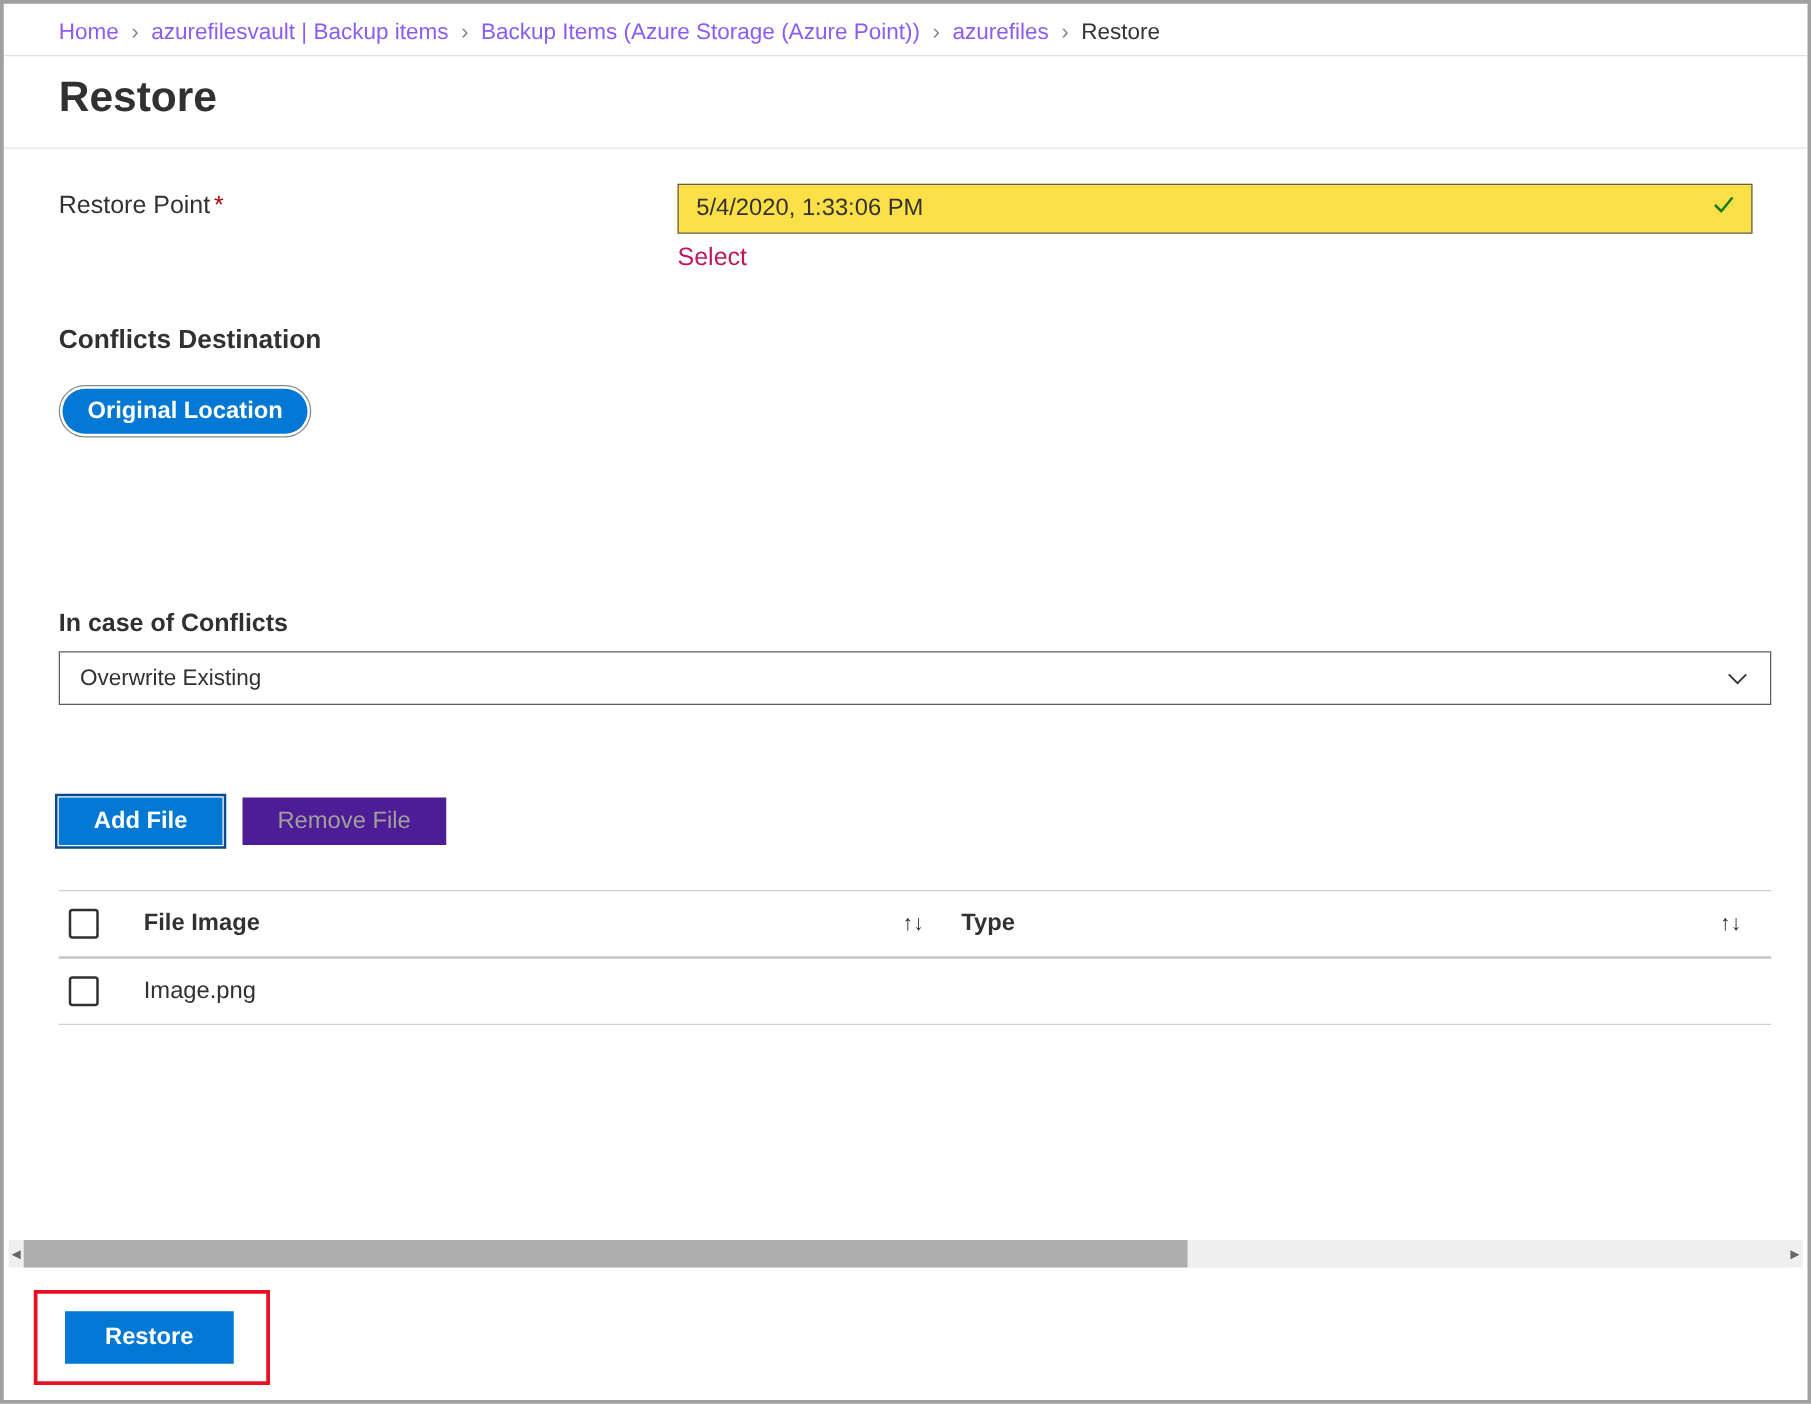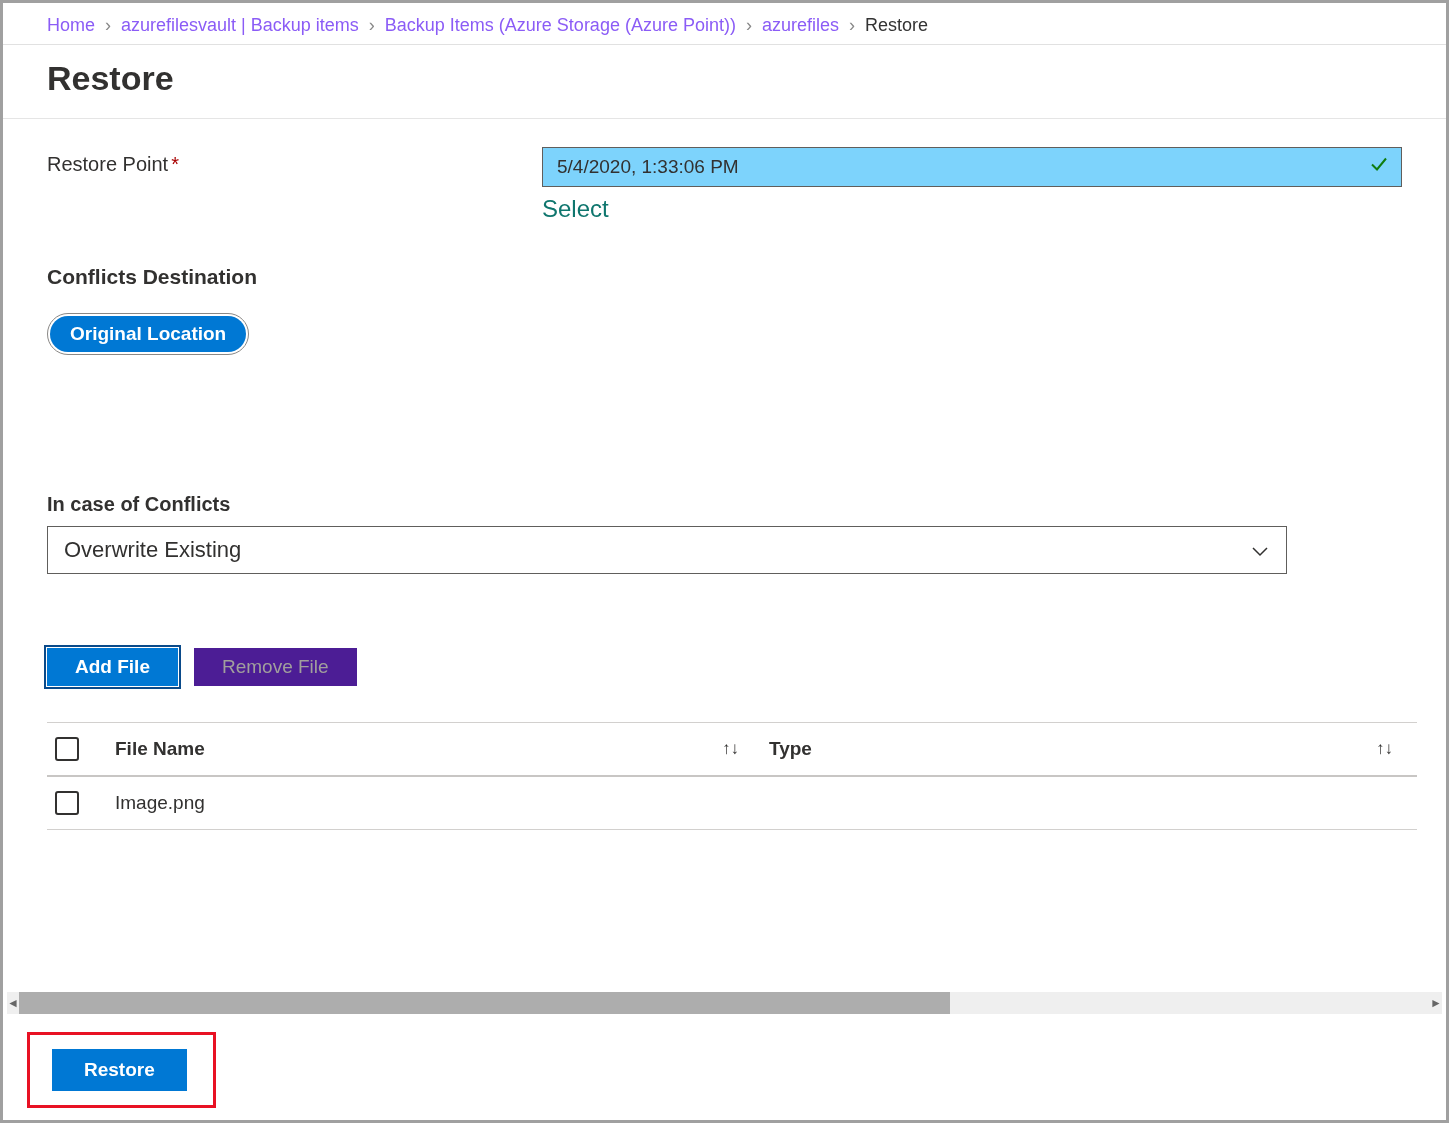--- a/index.html
+++ b/index.html
@@ -45,35 +45,35 @@
     padding-top: 6px;
   }
   .req { color: #a80000; margin-left: 3px; }
   .input-col { flex: 1; max-width: 860px; }
   .textfield {
     position: relative;
     border: 1px solid #605e5c;
     padding: 8px 44px 8px 14px;
     font-size: 19px;
     color: #323130;
-    background: #7dd3fc;
+    background: #fde047;
     width: 100%;
   }
   .check-icon {
     position: absolute;
     right: 12px;
     top: 50%;
     transform: translateY(-50%);
     color: #107c10;
   }
   .select-link {
     display: inline-block;
     margin-top: 8px;
-    color: #0f766e;
-    font-size: 24px;
+    color: #be185d;
+    font-size: 20px;
     text-decoration: none;
   }
   .section-header {
     font-size: 21px;
     font-weight: 600;
     color: #323130;
     margin-top: 42px;
     margin-bottom: 24px;
   }
   .pill-toggle {
@@ -98,22 +98,22 @@
   .conflict-label {
     font-size: 20px;
     font-weight: 600;
     margin-top: 138px;
     margin-bottom: 10px;
   }
   .select-box {
     position: relative;
     border: 1px solid #605e5c;
     padding: 10px 44px 10px 16px;
-    font-size: 22px;
-    width: 1240px;
+    font-size: 18px;
+    width: 1370px;
     max-width: calc(100% - 4px);
   }
   .chevron-down {
     position: absolute;
     right: 18px;
     top: 50%;
     transform: translateY(-50%);
   }
   .file-buttons {
     margin-top: 74px;
@@ -261,21 +261,21 @@
     <button class="btn btn-primary">Add File</button>
     <button class="btn btn-disabled">Remove File</button>
   </div>
 
   <div class="file-table">
     <div class="table-header">
       <div class="col-check">
           <span class="checkbox"></span>
         </div>
       <div class="col-name">
-        <span>File Name</span>
+        <span>File Image</span>
         <span class="sort-icon">↑↓</span>
       </div>
       <div class="col-type">
         <span>Type</span>
         <span class="sort-icon">↑↓</span>
       </div>
     </div>
     <div class="table-row">
       <div class="col-check">
           <span class="checkbox"></span>

